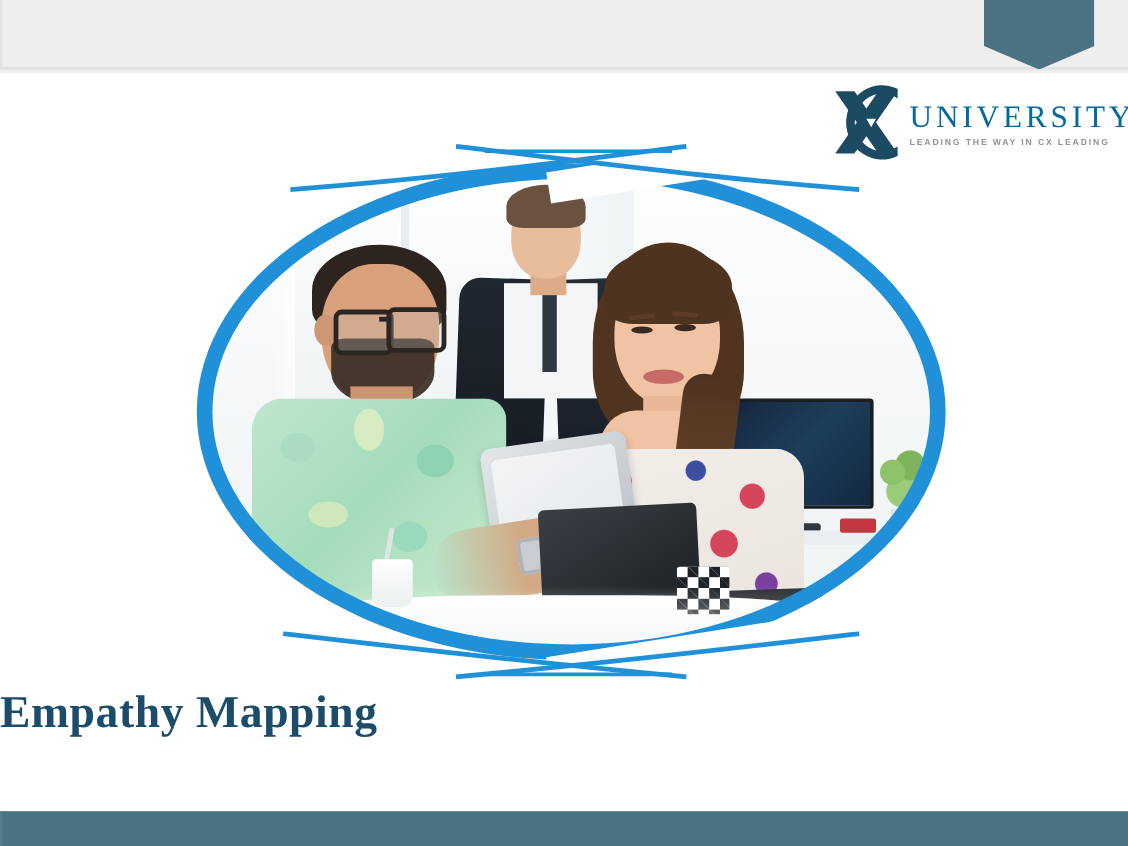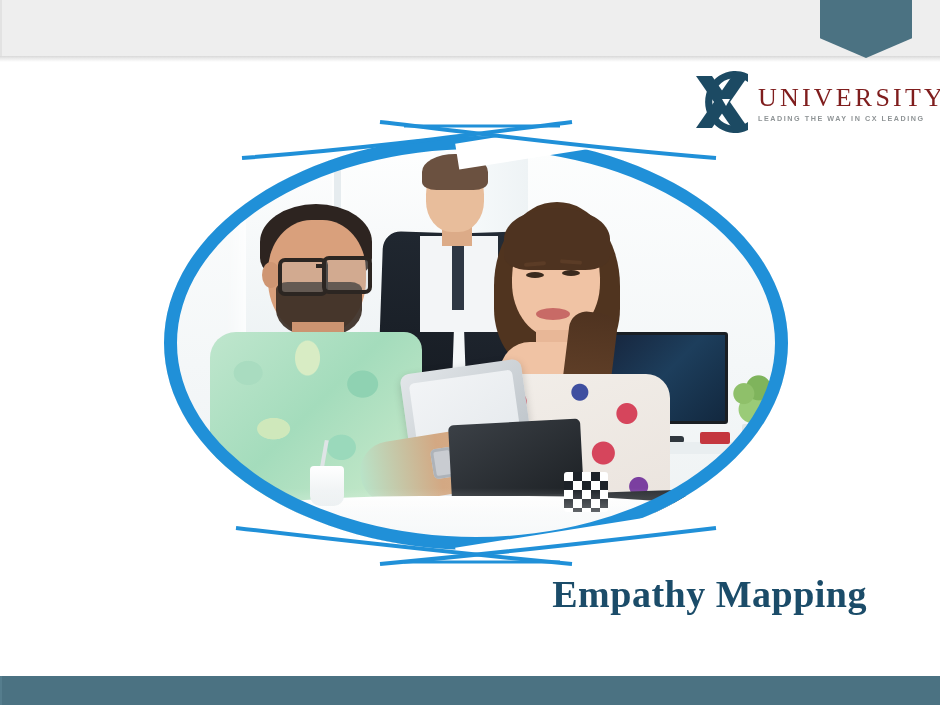--- a/index.html
+++ b/index.html
@@ -72,21 +72,21 @@
   #logo-text-wrap {
     position: absolute;
     left: 72px;
     top: 19px;
     width: 170px;
   }
   #logo-word {
     font-family: "Liberation Serif", serif;
     font-size: 26px;
     letter-spacing: 3.2px;
-    color: #7f1d1d;
+    color: #0369a1;
     font-weight: 400;
     line-height: 1;
     white-space: nowrap;
   }
   #logo-tagline {
     margin-top: 3px;
     font-family: "Liberation Sans", sans-serif;
     font-size: 7.2px;
     letter-spacing: 1.55px;
     color: #8f9496;
@@ -457,21 +457,21 @@
     left: 0; top: 352px; width: 624px; height: 62px;
     background: linear-gradient(to bottom, rgba(255,255,255,0) 0%, rgba(255,255,255,0.55) 70%, rgba(255,255,255,0.95) 100%);
   }
 
   
   #slide-title {
     position: absolute;
     left: 0;
     top: 572px;
     width: 867px;
-    text-align: right;
+    text-align: left;
     font-family: "Liberation Serif", serif;
     font-size: 38px;
     font-weight: 700;
     color: #1b4c69;
     letter-spacing: 0.5px;
   }
 
   
   #footer-bar {
     position: absolute;

